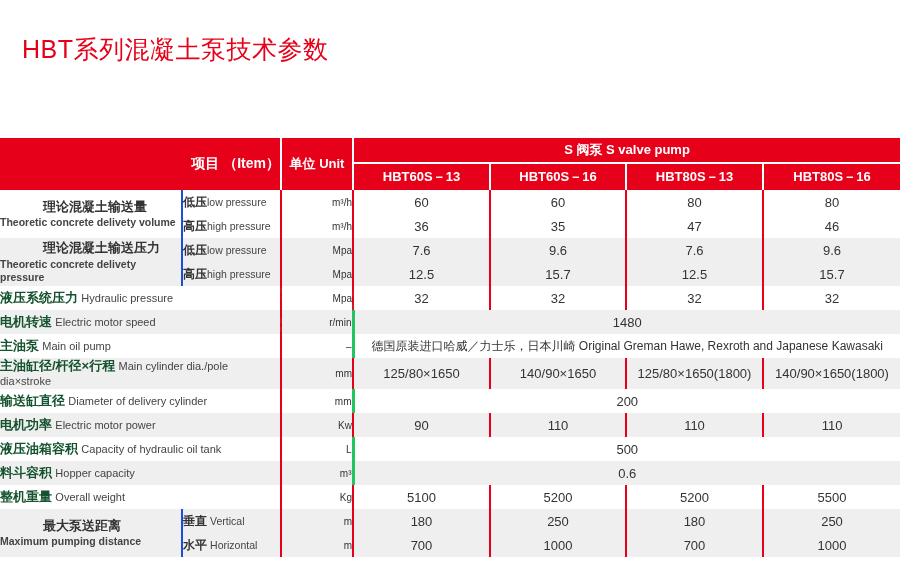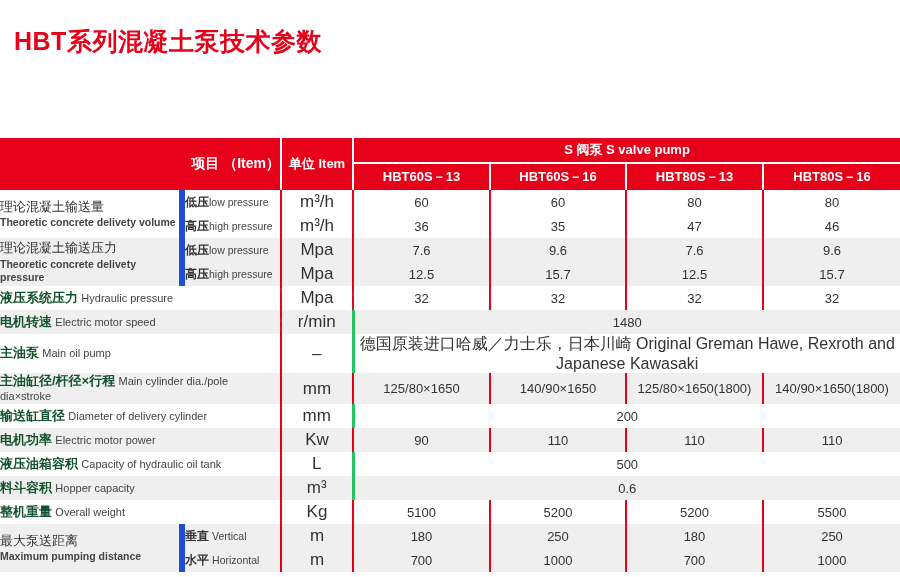--- a/index.html
+++ b/index.html
@@ -17,23 +17,23 @@
     position: relative;
   }
 
   
   .titles {
     padding: 0;
   }
   .title-cn {
     color: #e60019;
     font-size: 25px;
-    font-weight: bold;
+    font-weight: normal;
     letter-spacing: 0.5px;
-    margin: 0;
+    margin: 8px;
     padding: 26px 12px 0 14px;
     line-height: 30px;
     white-space: nowrap;
   }
   .title-en {
     color: #e60019;
     font-size: 23px;
     font-weight: normal;
     margin: 0;
     padding: 10px 0 0 90px;
@@ -108,60 +108,61 @@
     color: #14532d;
   }
   td.c-item .en {
     font-size: 11px;
     color: #444444;
     font-weight: normal;
   }
   td.c-item .stack-cn {
     display: block;
     font-size: 13px;
-    font-weight: normal;
+    font-weight: bold;
+    margin-left: 43px;
   }
   td.c-item .stack-en {
     display: block;
     font-size: 10.5px;
     color: #444444;
     margin-top: 1px;
     font-weight: bold;
   }
 
   td.c-sub {
     padding-left: 8px;
     text-align: left;
-    border-left: 6px solid #1d4ed8;
+    border-left: 2px solid #1d4ed8;
     font-size: 11px;
     color: #333333;
   }
   td.c-sub .cn { font-size: 12px; font-weight: bold; }
   td.c-sub .en { font-size: 10.5px; color: #444444; }
 
   td.c-unit {
-    text-align: center;
+    text-align: right;
     border-left: 2px solid #e60019;
-    font-size: 17px;
+    font-size: 10px;
     color: #333333;
   }
 
   td.c-val {
     text-align: center;
     font-size: 13px;
     color: #333333;
     border-left: 2px solid #e60019;
   }
   td.c-span {
     text-align: center;
     font-size: 13px;
     color: #333333;
     border-left: 3px solid #22c55e;
   }
-  td.c-span.small { font-size: 16px; border-radius: 9px; }
+  td.c-span.small { font-size: 12px; border-radius: 9px; }
 
   .row-h { height: 24px; }
   .row-h2 { height: 24px; }
 </style>
 </head>
 <body>
 
 <div class="titles">
   <div class="title-cn">HBT系列混凝土泵技术参数</div>
 </div>
@@ -175,21 +176,21 @@
     <col style="width:99px">
     <col style="width:72px">
     <col style="width:137px">
     <col style="width:136px">
     <col style="width:137px">
     <col style="width:137px">
   </colgroup>
   <thead>
     <tr>
       <th class="hdr hdr-item" colspan="2" rowspan="2">项目 （Item）</th>
-      <th class="hdr hdr-unit" rowspan="2">单位 Item</th>
+      <th class="hdr hdr-unit" rowspan="2">单位 Unit</th>
       <th class="hdr hdr-group last" colspan="4">S 阀泵  S valve pump</th>
     </tr>
     <tr>
       <th class="hdr hdr-model">HBT60S－13</th>
       <th class="hdr hdr-model">HBT60S－16</th>
       <th class="hdr hdr-model">HBT80S－13</th>
       <th class="hdr hdr-model last">HBT80S－16</th>
     </tr>
   </thead>
   <tbody>

